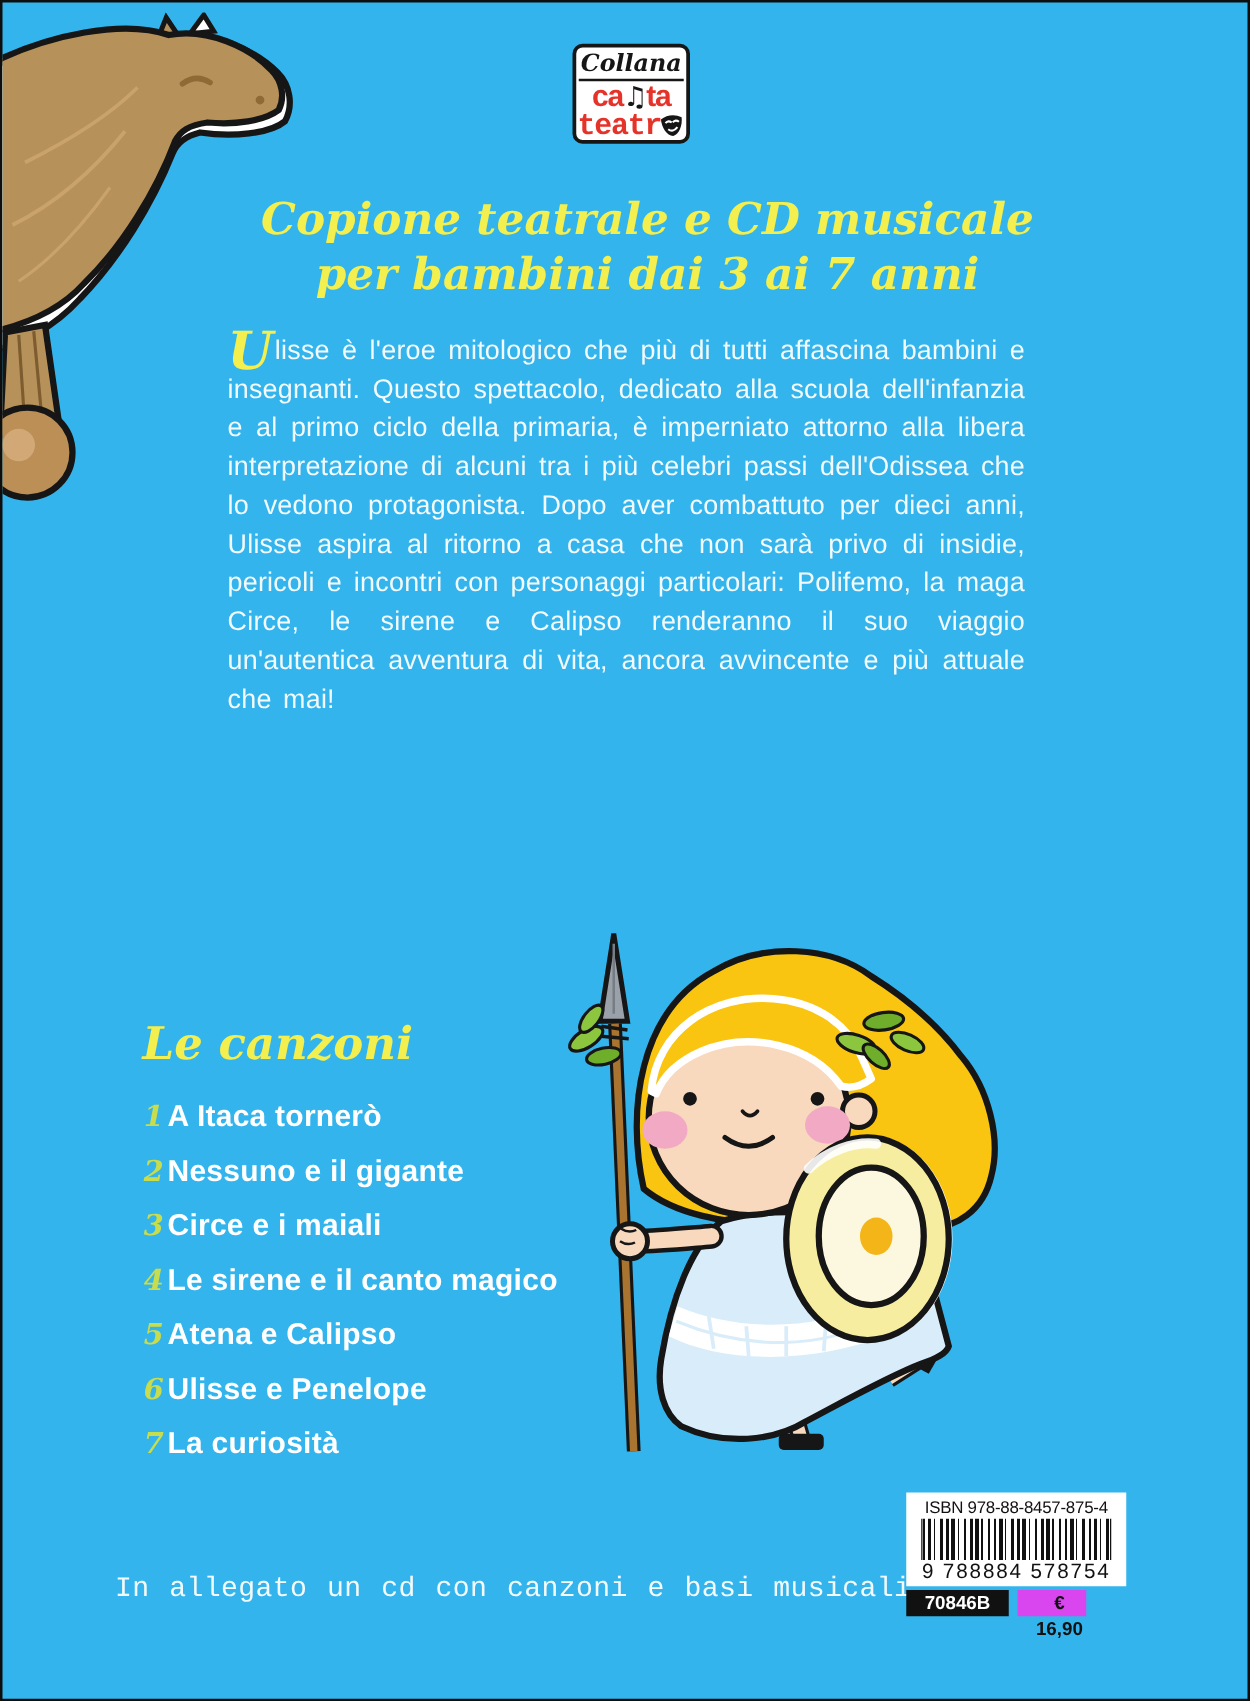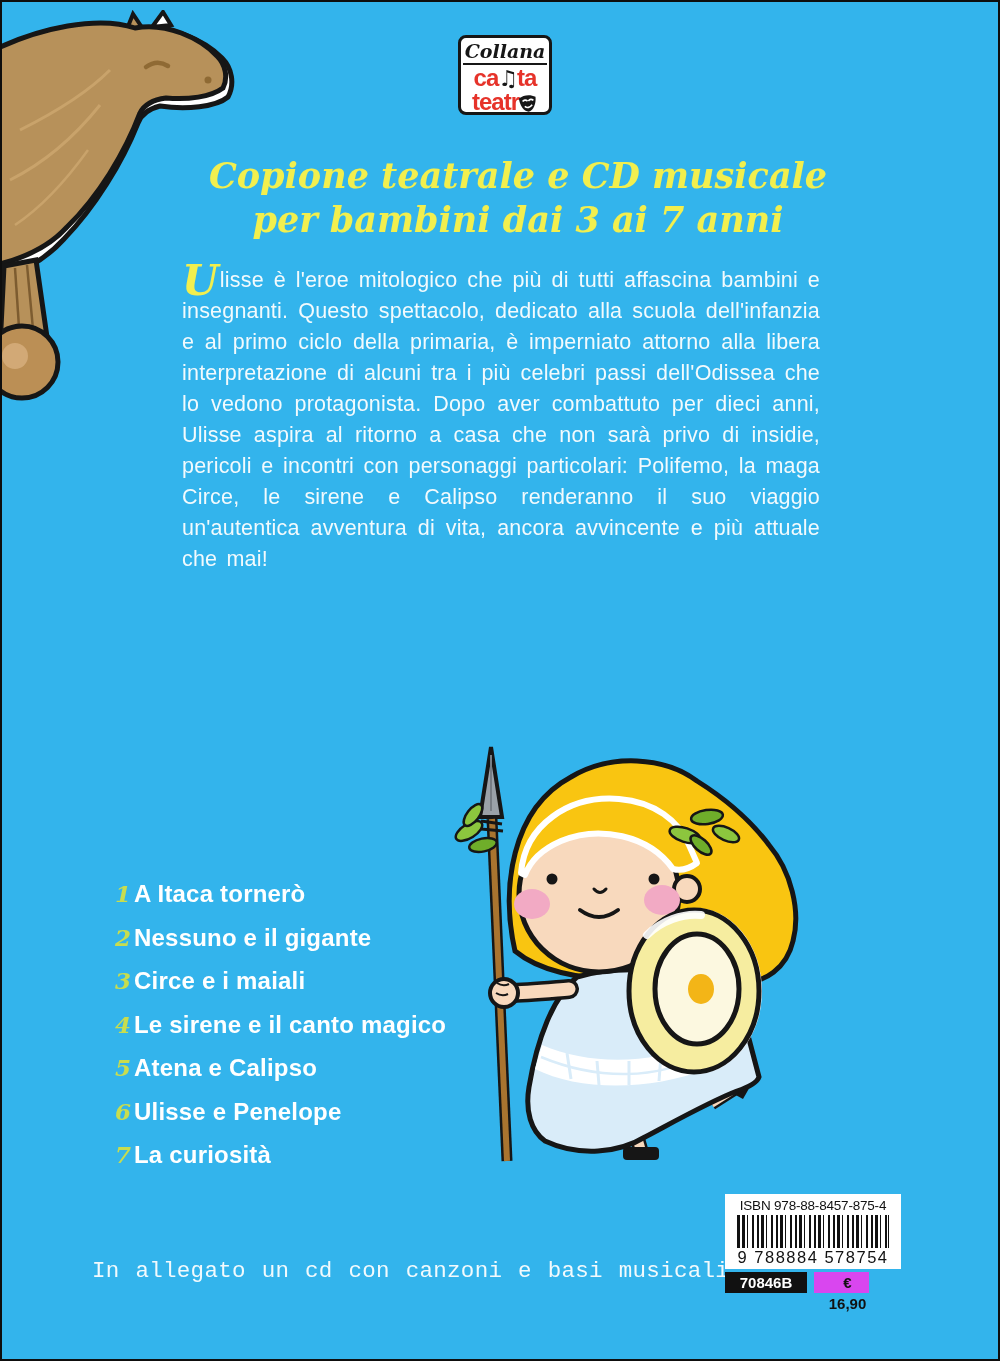--- a/index.html
+++ b/index.html
@@ -15,21 +15,21 @@
 
   
   #logo {
     position:absolute; left:456px; top:33px; width:94px; height:80px;
     background:#ffffff; border:3px solid #161616; border-radius:8px;
     text-align:center; padding-top:4px; line-height:1;
   }
   #logo .l1 { display:inline-block; font-size:19px; color:#161616; border-bottom:2px solid #161616; padding:0 2px 2px 2px; }
   #logo .l2 { margin-top:1px; font-size:24px; font-weight:bold; color:#e6332a; letter-spacing:-1px; }
   #logo .l2 .note { color:#161616; font-family:"DejaVu Sans", sans-serif; font-weight:normal; font-size:22px; }
-  #logo .l3 { margin-top:0px; font-size:24px; font-weight:bold; color:#e6332a; letter-spacing:-1px; white-space:nowrap; }
+  #logo .l3 { margin-top:0px; font-size:24px; font-weight:bold; color:#e6332a; letter-spacing:-1px; white-space:nowrap;font-family:Liberation Mono, monospace; }
   #logo .mask-ic { display:inline-block; vertical-align:-3px; margin-left:-1px; transform:rotate(-6deg); }
 
   
   #headline {
     position:absolute; left:0; top:152px; width:100%;
     text-align:center; color:#f2ef4e; font-size:35px; line-height:44px;
     letter-spacing:0px;
     padding-left:36px;
   }
 
@@ -219,20 +219,21 @@
 
     <g>
       <ellipse cx="246" cy="252" rx="67" ry="83" fill="#ffffff"></ellipse>
       <ellipse cx="245" cy="252" rx="65" ry="81" fill="#f6eda0" stroke="#161616" stroke-width="5"></ellipse>
       <ellipse cx="248" cy="250" rx="42" ry="55" fill="#fcf8e0" stroke="#161616" stroke-width="5"></ellipse>
       <ellipse cx="252" cy="250" rx="13" ry="15" fill="#f3b517"></ellipse>
       <path d="M 198 196 C 212 182, 234 174, 252 176" stroke="#ffffff" stroke-width="8" fill="none" stroke-linecap="round" opacity="0.9"></path>
     </g>
   </svg>
 
+  <div id="songs-heading" class="script">Le canzoni</div>
   <ul id="song-list">
     <li>
         <span class="num">1</span>
         <span class="title">A Itaca tornerò</span>
       </li>
     <li>
         <span class="num">2</span>
         <span class="title">Nessuno e il gigante</span>
       </li>
     <li>

